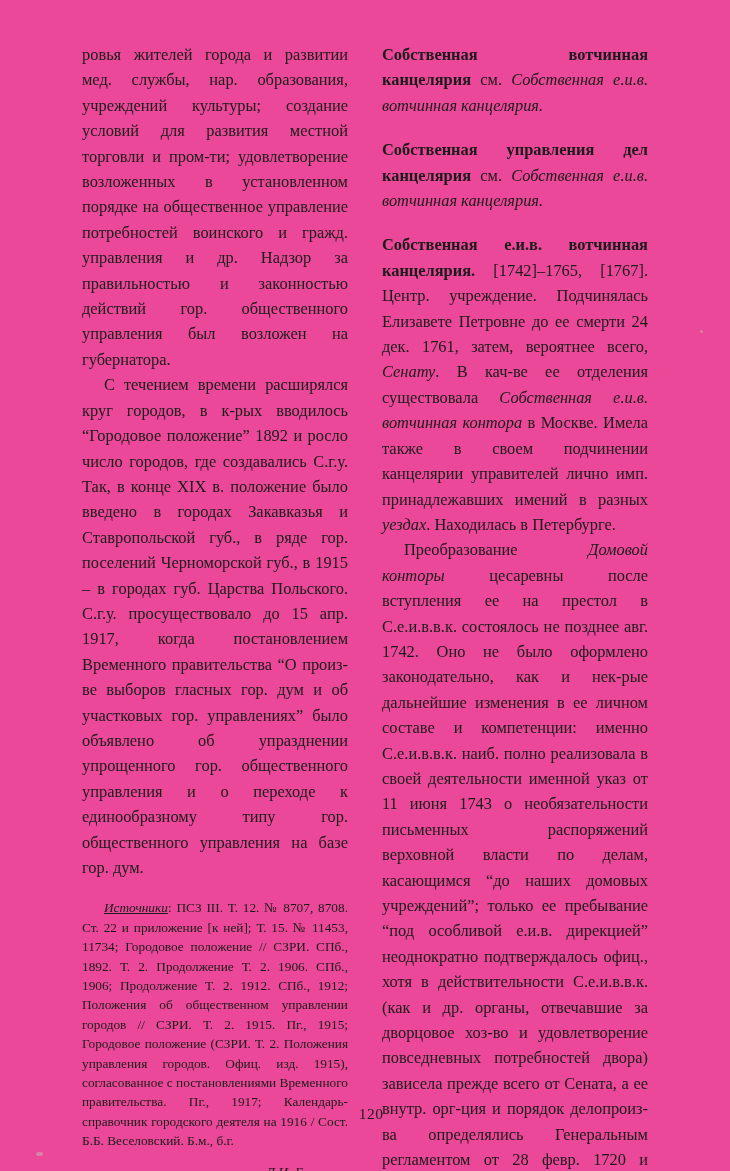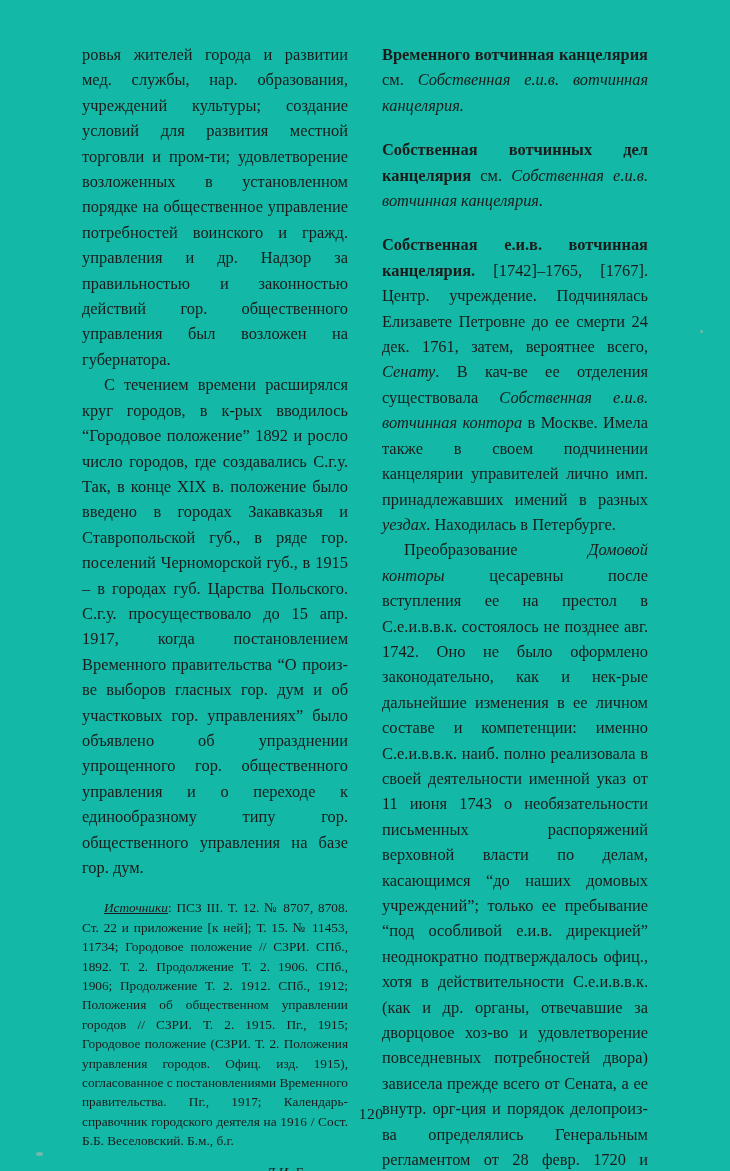--- a/index.html
+++ b/index.html
@@ -4,21 +4,21 @@
 <style>
   html, body {
     margin: 0;
     padding: 0;
     background: #f2f0ec;
   }
   .page {
     position: relative;
     width: 730px;
     height: 1171px;
-    background: #14b8a6;
+    background: #ec4899;
     overflow: hidden;
     font-family: "Liberation Serif", serif;
     color: #1b1b1b;
   }
   .columns {
     position: absolute;
     top: 42px;
     left: 82px;
     width: 566px;
     display: flex;
@@ -98,23 +98,23 @@
 
     <div class="col">
       <p class="noindent">ровья жителей города и развитии мед. службы, нар. образования, учреждений культуры; создание условий для развития местной торговли и пром-ти; удовлетворение возложенных в установленном порядке на общественное управление потребностей воинского и гражд. управления и др. Надзор за правильностью и законностью действий гор. общественного управления был возложен на губернатора.</p>
       <p class="indent">С течением времени расширялся круг городов, в к-рых вводилось “Городовое положение” 1892 и росло число городов, где создавались С.г.у. Так, в конце XIX в. положение было введено в городах Закавказья и Ставропольской губ., в ряде гор. поселений Черноморской губ., в 1915 – в городах губ. Царства Польского. С.г.у. просуществовало до 15 апр. 1917, когда постановлением Временного правительства “О произ-ве выборов гласных гор. дум и об участковых гор. управлениях” было объявлено об упразднении упрощенного гор. общественного управления и о переходе к единообразному типу гор. общественного управления на базе гор. дум.</p>
       <p class="sources"><span class="lbl">Источники</span><span>: ПСЗ III. Т. 12. № 8707, 8708. Ст. 22 и приложение [к ней]; Т. 15. № 11453, 11734; Городовое положение // СЗРИ. СПб., 1892. Т. 2. Продолжение Т. 2. 1906. СПб., 1906; Продолжение Т. 2. 1912. СПб., 1912; Положения об общественном управлении городов // СЗРИ. Т. 2. 1915. Пг., 1915; Городовое положение (СЗРИ. Т. 2. Положения управления городов. Офиц. изд. 1915), согласованное с постановлениями Временного правительства. Пг., 1917; Календарь-справочник городского деятеля на 1916 / Сост. Б.Б. Веселовский. Б.м., б.г.</span></p>
       <p class="author">Л.И. Белянина</p>
     </div>
 
     <div class="col">
 
-      <p class="entry noindent"><span class="hw">Временного вотчинная канцелярия</span><span> см. </span><span class="it">Собственная е.и.в. вотчинная канцелярия.</span></p>
+      <p class="entry noindent"><span class="hw">Собственная вотчинная канцелярия</span><span> см. </span><span class="it">Собственная е.и.в. вотчинная канцелярия.</span></p>
 
-      <p class="entry noindent"><span class="hw">Собственная вотчинных дел канцелярия</span><span> см. </span><span class="it">Собственная е.и.в. вотчинная канцелярия.</span></p>
+      <p class="entry noindent"><span class="hw">Собственная управления дел канцелярия</span><span> см. </span><span class="it">Собственная е.и.в. вотчинная канцелярия.</span></p>
 
       <p class="entry noindent"><span class="hw">Собственная е.и.в. вотчинная канцелярия.</span><span> [1742]–1765, [1767]. Центр. учреждение. Подчинялась Елизавете Петровне до ее смерти 24 дек. 1761, затем, вероятнее всего, </span><span class="it">Сенату</span><span>. В кач-ве ее отделения существовала </span><span class="it">Собственная е.и.в. вотчинная контора</span><span> в Москве. Имела также в своем подчинении канцелярии управителей лично имп. принадлежавших имений в разных </span><span class="it">уездах</span><span>. Находилась в Петербурге.</span></p>
 
       <p class="indent"><span>Преобразование </span><span class="it">Домовой конторы</span><span> цесаревны после вступления ее на престол в С.е.и.в.в.к. состоялось не позднее авг. 1742. Оно не было оформлено законодательно, как и нек-рые дальнейшие изменения в ее личном составе и компетенции: именно С.е.и.в.в.к. наиб. полно реализовала в своей деятельности именной указ от 11 июня 1743 о необязательности письменных распоряжений верховной власти по делам, касающимся “до наших домовых учреждений”; только ее пребывание “под особливой е.и.в. дирекцией” неоднократно подтверждалось офиц., хотя в действительности С.е.и.в.в.к. (как и др. органы, отвечавшие за дворцовое хоз-во и удовлетворение повседневных потребностей двора) зависела прежде всего от Сената, а ее внутр. орг-ция и порядок делопроиз-ва определялись Генеральным регламентом от 28 февр. 1720 и иными актами</span></p>
 
     </div>
   </div>
 
   <div class="folio">120</div>
 </div>

